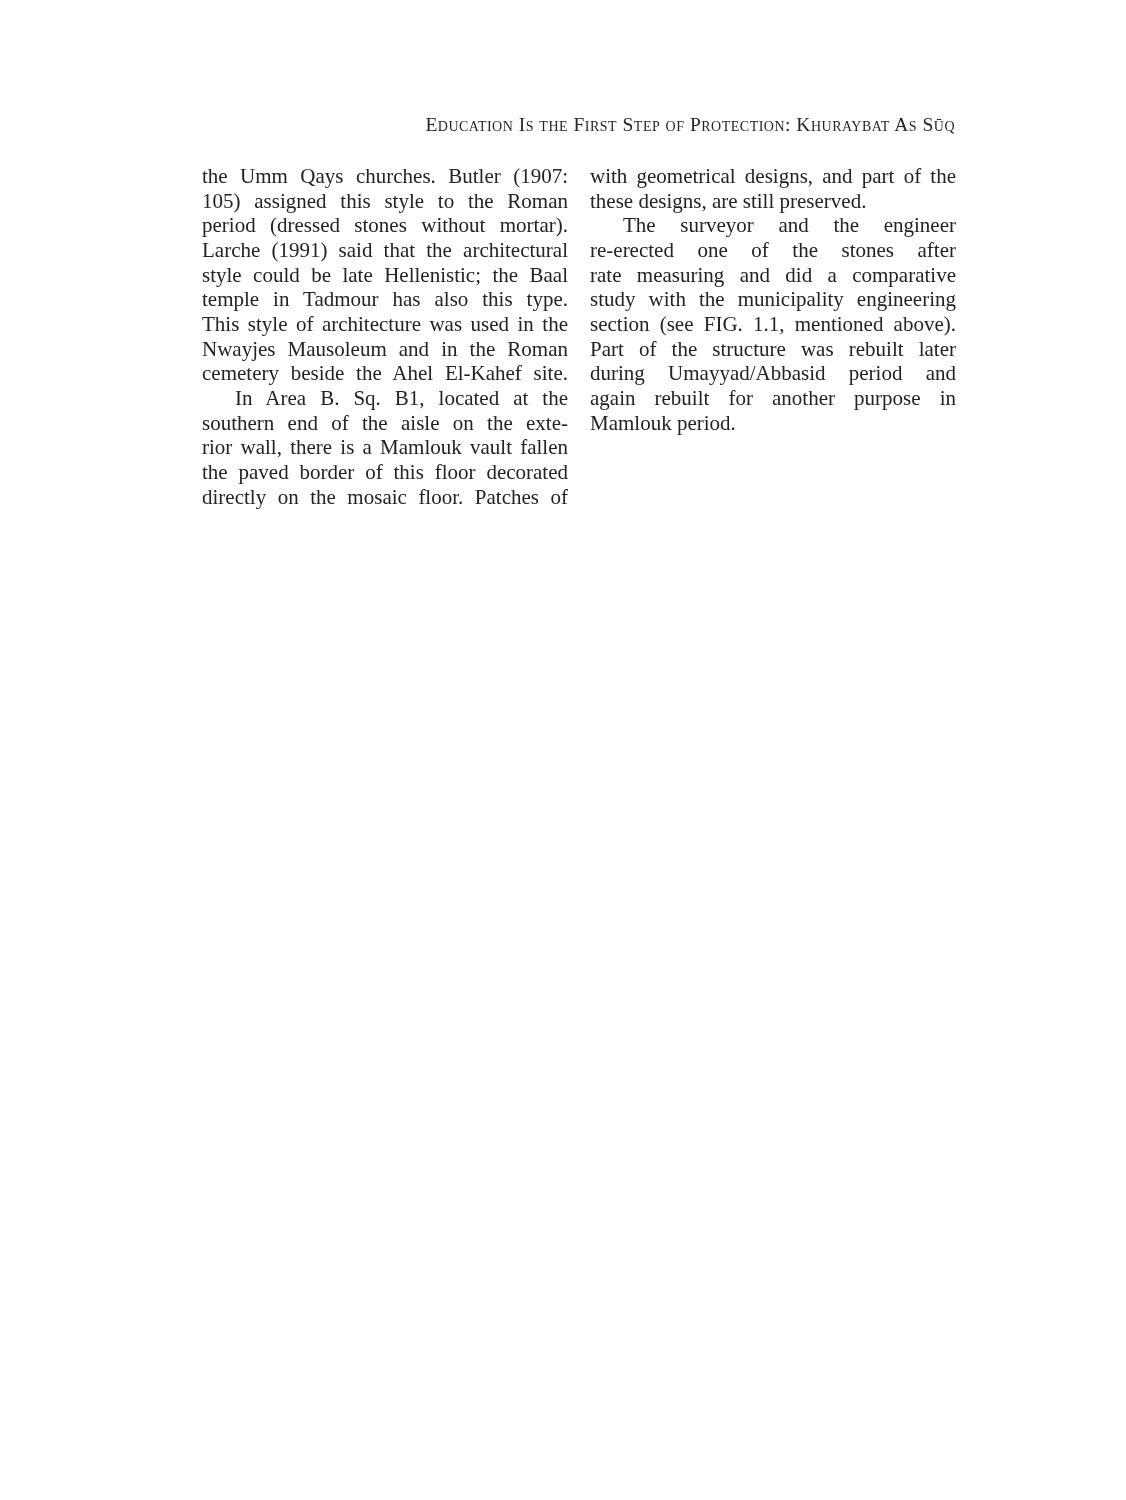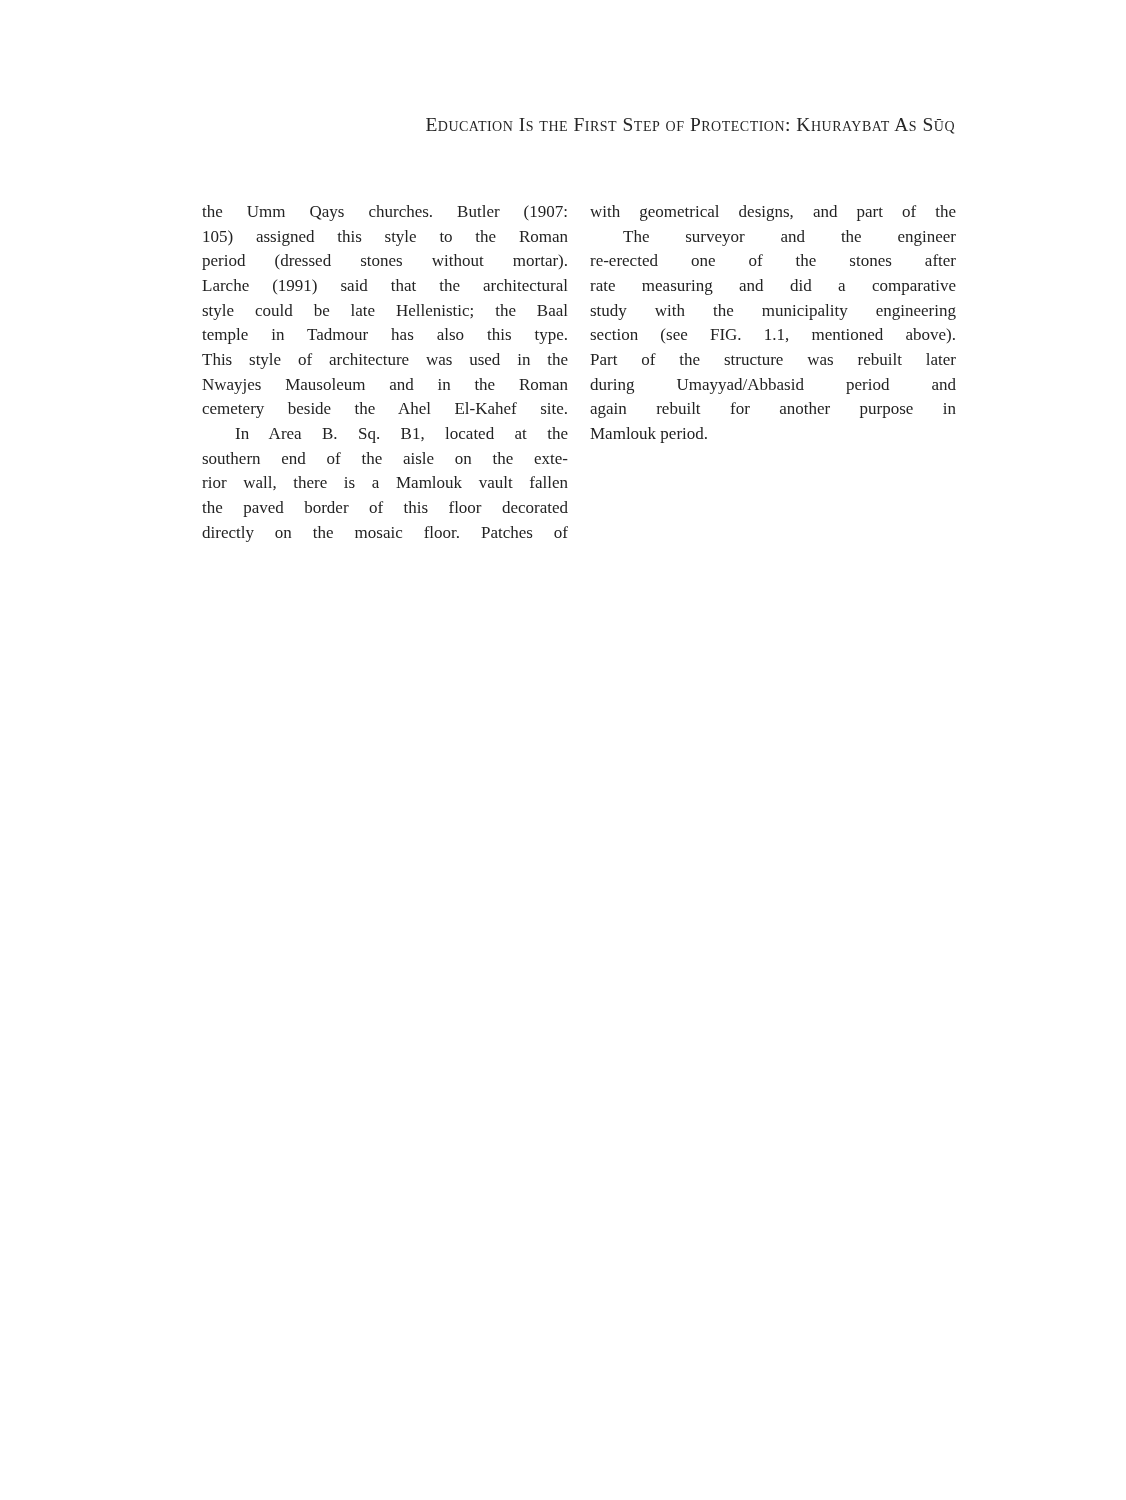--- a/index.html
+++ b/index.html
@@ -29,23 +29,22 @@
   .columns {
     position: absolute;
     left: 202px;
     top: 164px;
     width: 754px;
     display: flex;
     gap: 22px;
   }
   .col {
     width: 366px;
-    font-size: 17px;
+    font-size: 21px;
     line-height: 24.67px;
-    margin-top: 36px;
   }
   .line {
     text-align: justify;
     text-align-last: justify;
   }
   .line.end {
     text-align-last: left;
   }
   .line.indent {
     text-indent: 33px;
@@ -79,20 +78,21 @@
         <div class="line">Nwayjes Mausoleum and in the Roman</div>
         <div class="line">cemetery beside the Ahel El-Kahef site.</div>
         <div class="line indent">In Area B. Sq. B1, located at the</div>
         <div class="line">southern end of the aisle on the exte-</div>
         <div class="line">rior wall, there is a Mamlouk vault fallen</div>
         <div class="line">the paved border of this floor decorated</div>
         <div class="line">directly on the mosaic floor. Patches of</div>
       </div>
     <div class="col">
         <div class="line">with geometrical designs, and part of the</div>
+        <div class="line end">these designs, are still preserved.</div>
         <div class="line indent">The surveyor and the engineer</div>
         <div class="line">re-erected one of the stones after</div>
         <div class="line">rate measuring and did a comparative</div>
         <div class="line">study with the municipality engineering</div>
         <div class="line">section (see FIG. 1.1, mentioned above).</div>
         <div class="line">Part of the structure was rebuilt later</div>
         <div class="line">during Umayyad/Abbasid period and</div>
         <div class="line">again rebuilt for another purpose in</div>
         <div class="line end">Mamlouk period.</div>
       </div>

